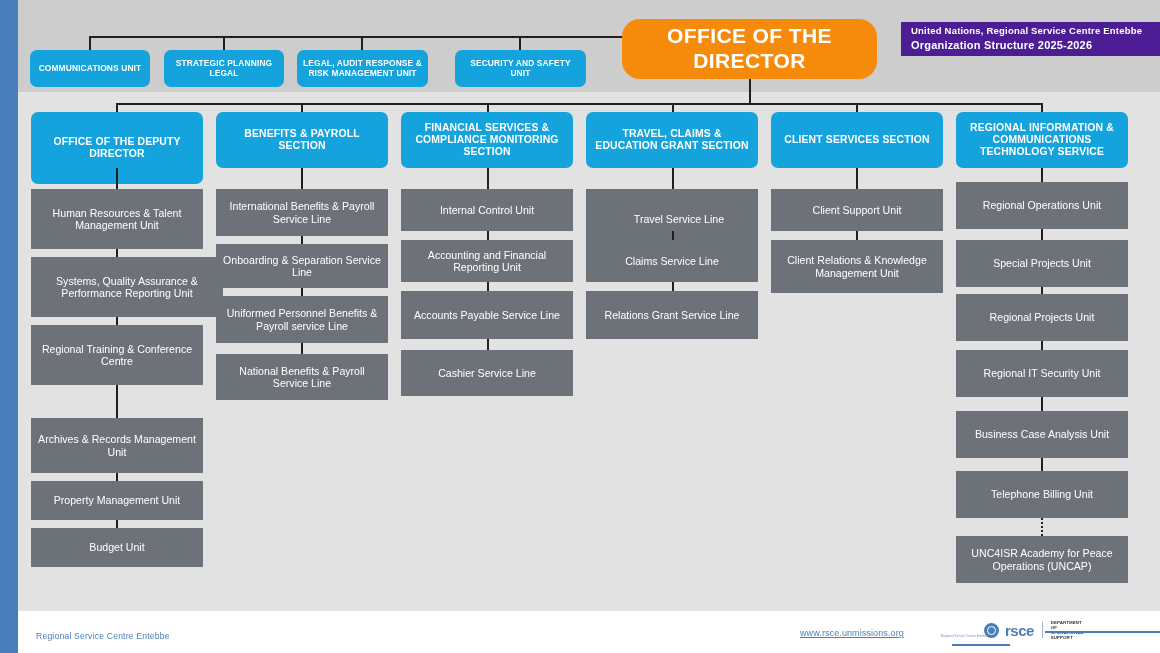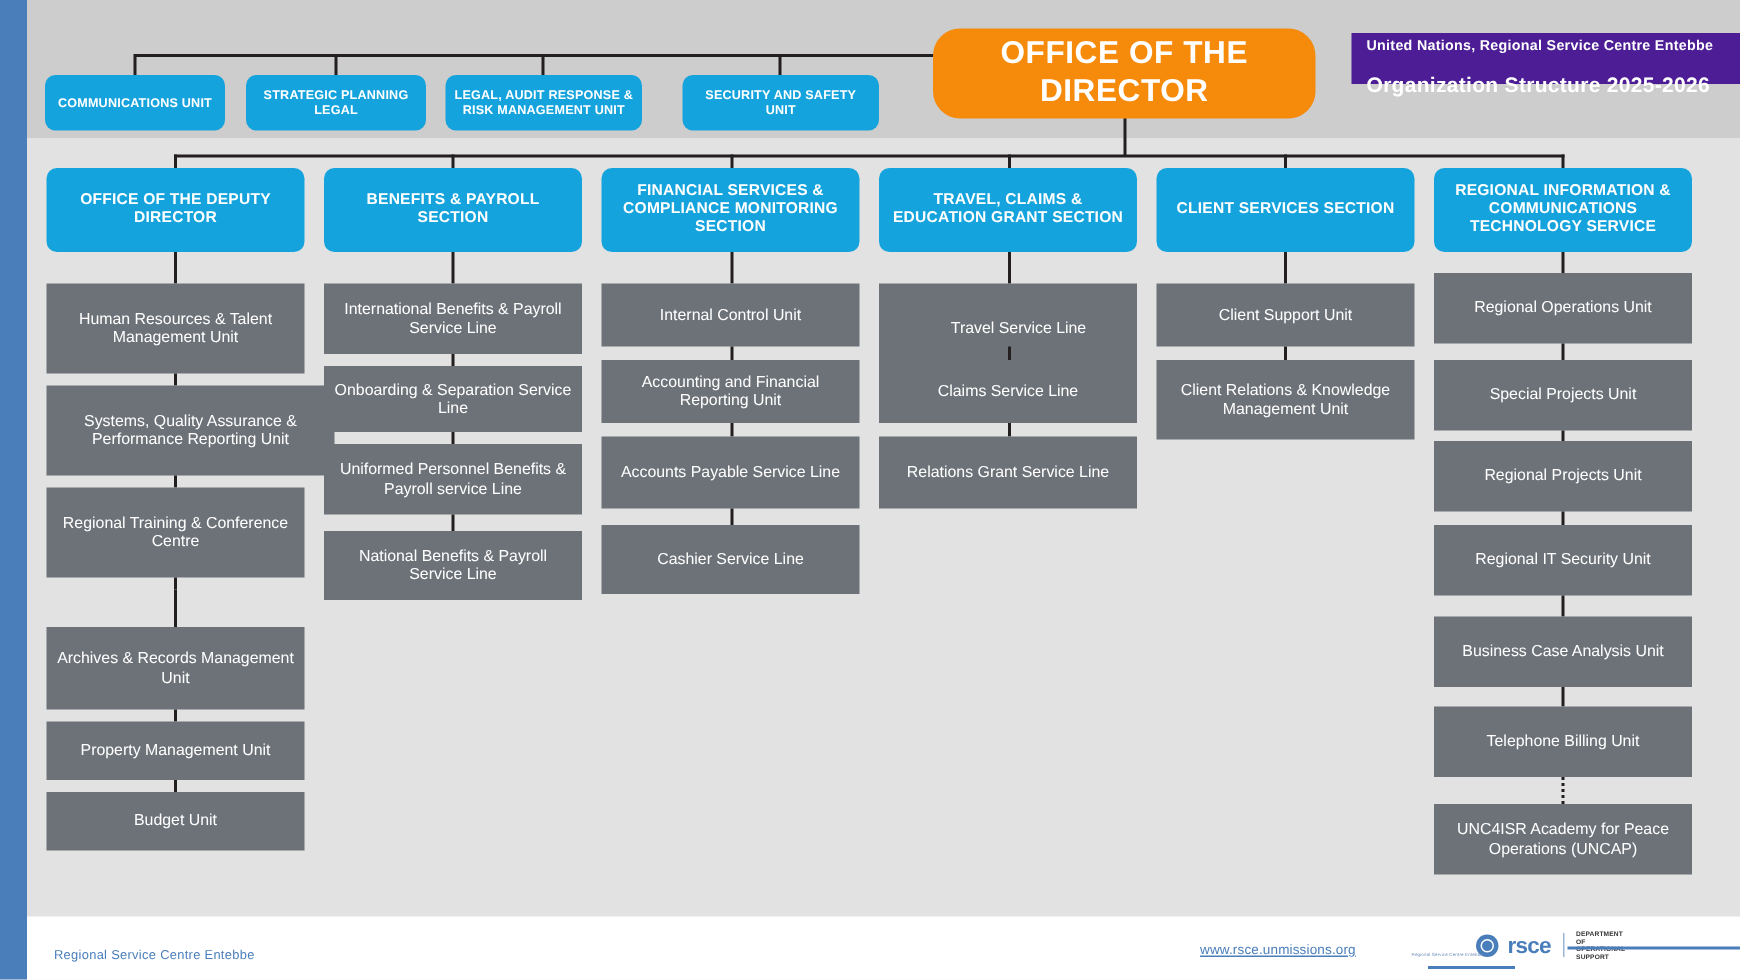--- a/index.html
+++ b/index.html
@@ -18,21 +18,21 @@
   .footer-area{position:absolute;left:18px;top:611px;width:1142px;height:42px;background:#ffffff;}
   .footer-rule{position:absolute;left:18px;top:611px;width:1142px;height:1px;background:#d6d6d6;}
 
   
   .title-banner{
     position:absolute;left:901px;top:22px;width:259px;height:34px;
     background:#4c1d95;color:#ffffff;
     padding:3px 0 0 10px;box-sizing:border-box;
   }
   .title-banner .l1{font-size:9.5px;font-weight:bold;letter-spacing:.2px;line-height:12px;}
-  .title-banner .l2{font-size:14px;font-weight:bold;letter-spacing:.2px;line-height:15px;margin-top:12px;}
+  .title-banner .l2{font-size:11px;font-weight:bold;letter-spacing:.2px;line-height:15px;margin-top:1px;}
 
   
   .box{position:absolute;box-sizing:border-box;display:flex;align-items:center;justify-content:center;text-align:center;color:#ffffff;line-height:1.18;}
   .box-orange{background:#f58a0b;border-radius:5px;font-size:21px;font-weight:bold;letter-spacing:.4px;}
   .box-blue-top{background:#14a3dc;border-radius:7px;font-size:8.4px;font-weight:bold;letter-spacing:.15px;padding:0 6px;}
   .box-blue-sec{background:#14a3dc;border-radius:7px;font-size:10.4px;font-weight:bold;letter-spacing:.15px;padding:0 8px;}
   .box-gray{background:#6d7278;font-size:10.6px;font-weight:normal;padding:0 7px;}
 
   
   .ln{position:absolute;background:#231f20;}
@@ -94,21 +94,21 @@
   <div class="box box-blue-top" style="left:164px;top:50px;width:120px;height:37px;">
     <span>STRATEGIC PLANNING LEGAL</span>
   </div>
   <div class="box box-blue-top" style="left:297px;top:50px;width:131px;height:37px;">
     <span>LEGAL, AUDIT RESPONSE &amp; RISK MANAGEMENT UNIT</span>
   </div>
   <div class="box box-blue-top" style="left:455px;top:50px;width:131px;height:37px;">
     <span>SECURITY AND SAFETY UNIT</span>
   </div>
 
-  <div class="box box-blue-sec" style="left:31px;top:112px;width:172px;height:56px;">
+  <div class="box box-blue-sec" style="left:31px;top:112px;width:172px;height:72px;">
     <span>OFFICE OF THE DEPUTY DIRECTOR</span>
   </div>
   <div class="ln ln-v" style="left:116px;top:168px;height:21px;"></div>
   <div class="box box-gray" style="left:31px;top:189px;width:172px;height:60px;">
     <span>Human Resources &amp; Talent Management Unit</span>
   </div>
   <div class="ln ln-v" style="left:116px;top:249px;height:8px;"></div>
   <div class="box box-gray" style="left:31px;top:257px;width:192px;height:60px;">
     <span>Systems, Quality Assurance &amp; Performance Reporting Unit</span>
   </div>

